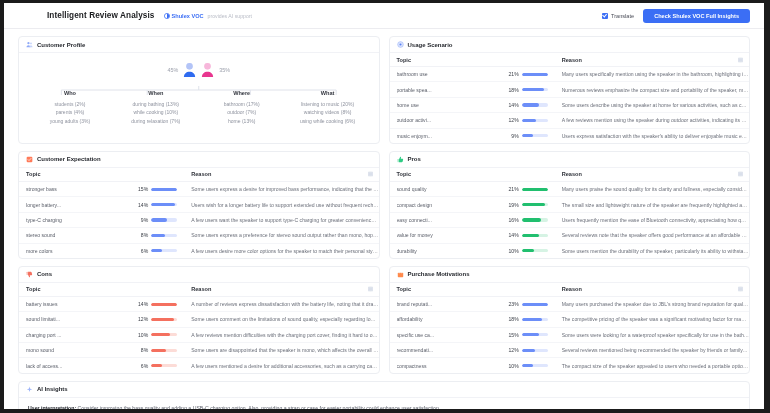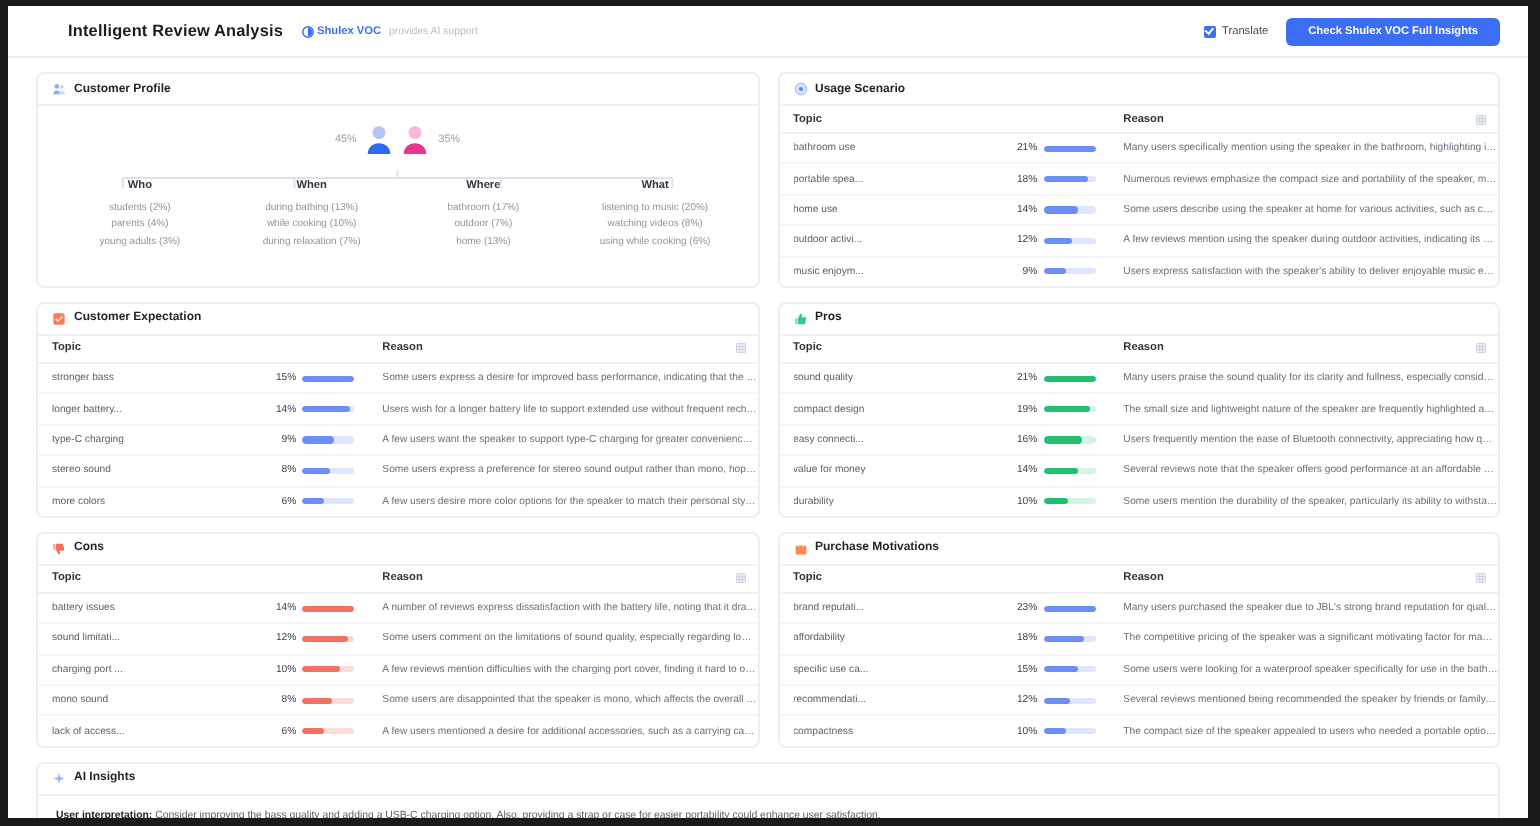--- a/index.html
+++ b/index.html
@@ -26,20 +26,21 @@
     padding: 0 14px 0 30px;
     box-sizing: border-box;
     border-bottom: 1px solid #ececf0;
   }
   .hdr-title {
     font-size: 8.2px;
     font-weight: bold;
     color: #1b1c1f;
     letter-spacing: .1px;
     white-space: nowrap;
+    margin-left: 13px;
   }
   .brand {
     display: flex;
     align-items: center;
     gap: 2px;
     margin-left: 9px;
   }
   .brand-mark { width: 6px; height: 6px; flex: 0 0 auto; }
   .brand-name {
     font-size: 5.6px;

